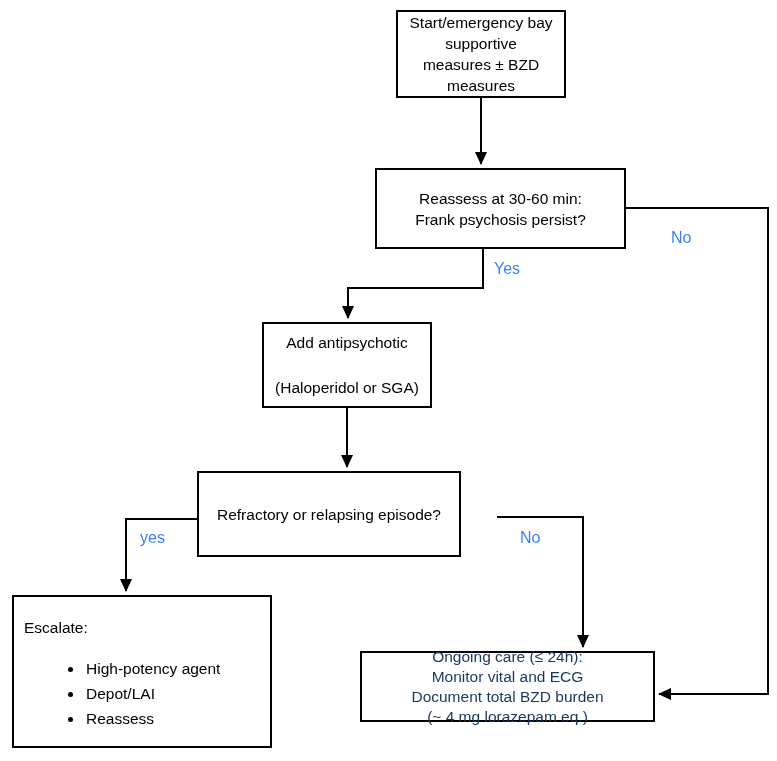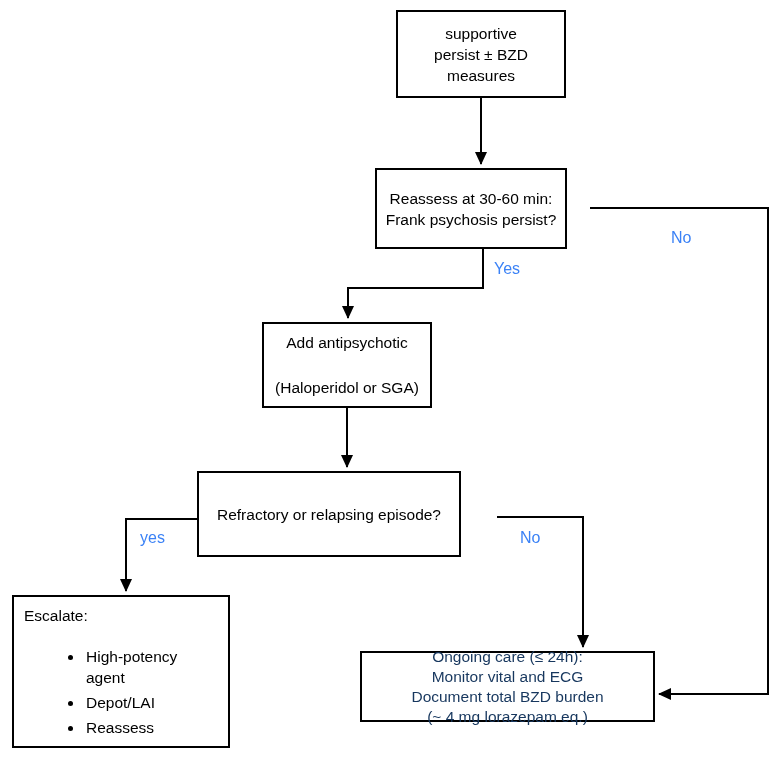--- a/index.html
+++ b/index.html
@@ -17,27 +17,27 @@
     background: #ffffff;
     border: 2px solid #000000;
     box-sizing: border-box;
     display: flex; flex-direction: column;
     align-items: center; justify-content: center;
     text-align: center;
     font-size: 15.5px; line-height: 21px;
     color: #000000;
   }
   .node-start        { left: 396px; top: 10px;  width: 170px; height: 88px; }
-  .node-reassess     { left: 375px; top: 168px; width: 192px; height: 81px; }
+  .node-reassess     { left: 375px; top: 168px; width: 251px; height: 81px; }
   .node-antipsychotic{ left: 262px; top: 322px; width: 170px; height: 86px; gap: 24px; }
   .node-refractory   { left: 197px; top: 471px; width: 264px; height: 86px; }
   .node-escalate     {
-    left: 12px; top: 595px; width: 218px; height: 153px;
+    left: 12px; top: 595px; width: 260px; height: 153px;
     align-items: flex-start; justify-content: flex-start;
-    text-align: left; padding: 8px 10px;
+    text-align: left; padding: 20px 10px;
   }
   .node-ongoing      { left: 360px; top: 651px; width: 295px; height: 71px;
                        color: #17375e; line-height: 20px; }
   .escalate-list { margin: 16px 0 0 0; padding-left: 52px; }
   .escalate-list li { margin: 4px 8px; padding-left: 2px; }
   .edge-label { position: absolute; font-size: 16px; color: #3b82f6; }
   .label-reassess-yes   { left: 494px; top: 260px; }
   .label-reassess-no    { left: 671px; top: 229px; }
   .label-refractory-yes { left: 140px; top: 529px; }
   .label-refractory-no  { left: 520px; top: 529px; }
@@ -55,22 +55,23 @@
     </defs>
     <polyline points="481,98 481,164" marker-end="url(#arrowhead)"></polyline>
     <polyline points="483,249 483,288 348,288 348,318" marker-end="url(#arrowhead)"></polyline>
     <polyline points="347,408 347,467" marker-end="url(#arrowhead)"></polyline>
     <polyline points="197,519 126,519 126,591" marker-end="url(#arrowhead)"></polyline>
     <polyline points="497,517 583,517 583,647" marker-end="url(#arrowhead)"></polyline>
     <polyline points="590,208 768,208 768,694 659,694" marker-end="url(#arrowhead)"></polyline>
   </svg>
 
   <div class="node node-start">
+    <div>Start/emergency bay</div>
     <div>supportive</div>
-    <div>persist ± BZD</div>
+    <div>measures ± BZD</div>
     <div>measures</div>
   </div>
 
   <div class="node node-reassess">
     <div>Reassess at 30-60 min:</div>
     <div>Frank psychosis persist?</div>
   </div>
 
   <div class="node node-antipsychotic">
     <div>Add antipsychotic</div>

